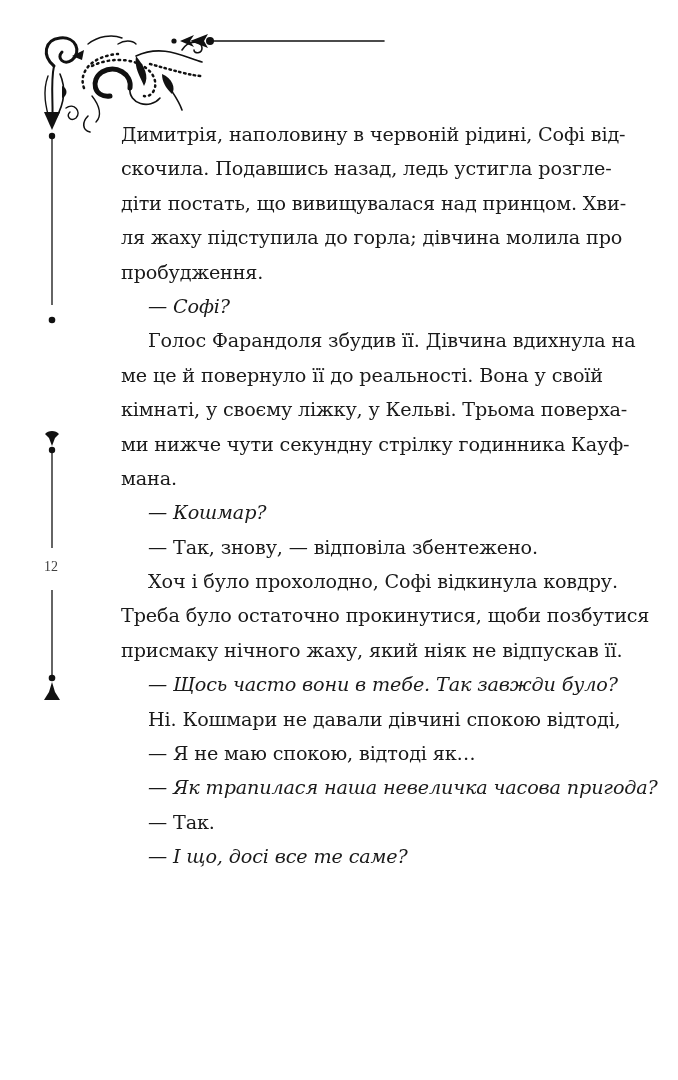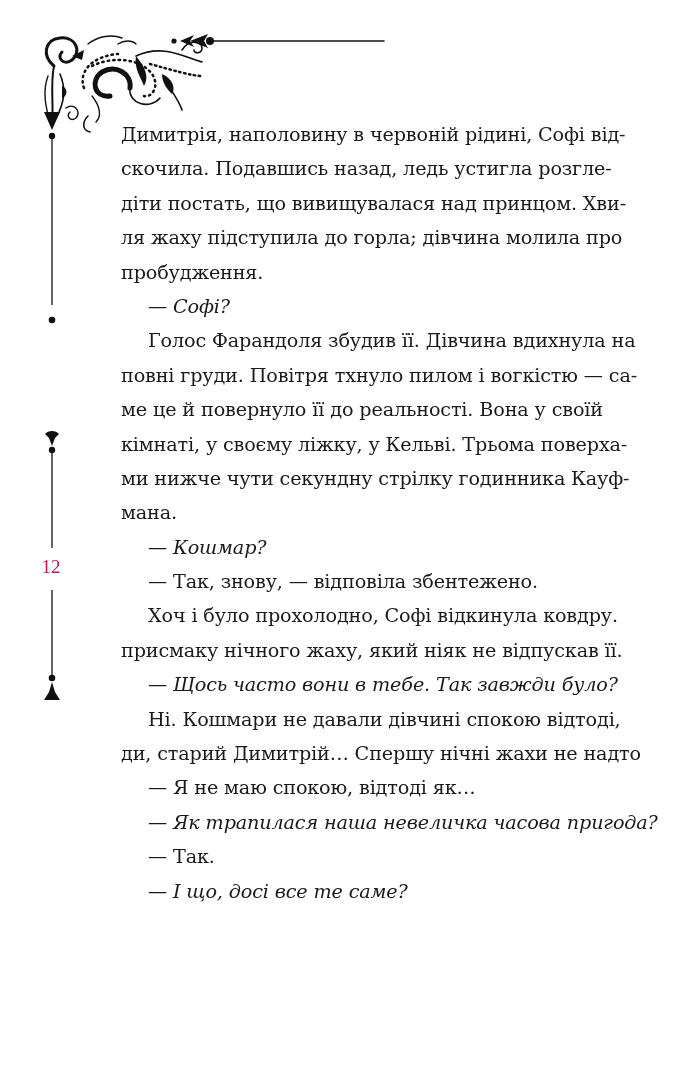--- a/index.html
+++ b/index.html
@@ -37,22 +37,22 @@
       width: 24px;
       height: 620px;
     }
     .page-number {
       position: absolute;
       left: 38px;
       top: 557px;
       width: 26px;
       text-align: center;
       font-family: "Liberation Serif", serif;
-      font-size: 19px;
-      color: #be185d;
+      font-size: 14px;
+      color: #404040;
       background: #fff;
       line-height: 20px;
     }
     .text-block {
       position: absolute;
       left: 121px;
       top: 112px;
       width: 482px;
       font-size: 19.2px;
       line-height: 34.4px;
@@ -147,31 +147,30 @@
   <div class="page-number">12</div>
 
   <div class="text-block">
     <span class="line">Димитрія, наполовину в червоній рідині, Софі від-</span>
     <span class="line">скочила. Подавшись назад, ледь устигла розгле-</span>
     <span class="line">діти постать, що вивищувалася над принцом. Хви-</span>
     <span class="line">ля жаху підступила до горла; дівчина молила про</span>
     <span class="line last">пробудження.</span>
     <span class="line indent italic short">— Софі?</span>
     <span class="line indent">Голос Фарандоля збудив її. Дівчина вдихнула на</span>
-    <span class="line">повні груди. Повітря тхнуло пилом і вогкістю — са-</span>
     <span class="line">ме це й повернуло її до реальності. Вона у своїй</span>
     <span class="line">кімнаті, у своєму ліжку, у Кельві. Трьома поверха-</span>
     <span class="line">ми нижче чути секундну стрілку годинника Кауф-</span>
     <span class="line last">мана.</span>
     <span class="line indent italic short">— Кошмар?</span>
     <span class="line indent short">— Так, знову, — відповіла збентежено.</span>
     <span class="line indent">Хоч і було прохолодно, Софі відкинула ковдру.</span>
+    <span class="line">Треба було остаточно прокинутися, щоби позбутися</span>
     <span class="line">присмаку нічного жаху, який ніяк не відпускав її.</span>
     <span class="line indent italic short">— Щось часто вони в тебе. Так завжди було?</span>
     <span class="line indent">Ні. Кошмари не давали дівчині спокою відтоді,</span>
-    <span class="line">ди, старий Димитрій… Спершу нічні жахи не надто</span>
     <span class="line indent short">— Я не маю спокою, відтоді як…</span>
     <span class="line indent italic short">— Як трапилася наша невеличка часова пригода?</span>
     <span class="line indent short">— Так.</span>
     <span class="line indent italic short">— І що, досі все те саме?</span>
   </div>
 
 </div>
 
 </body></html>

